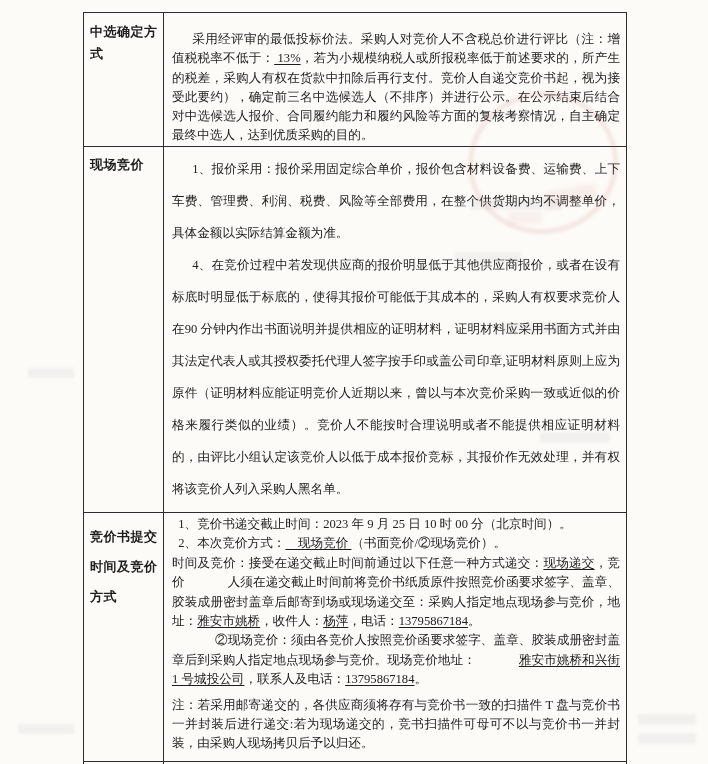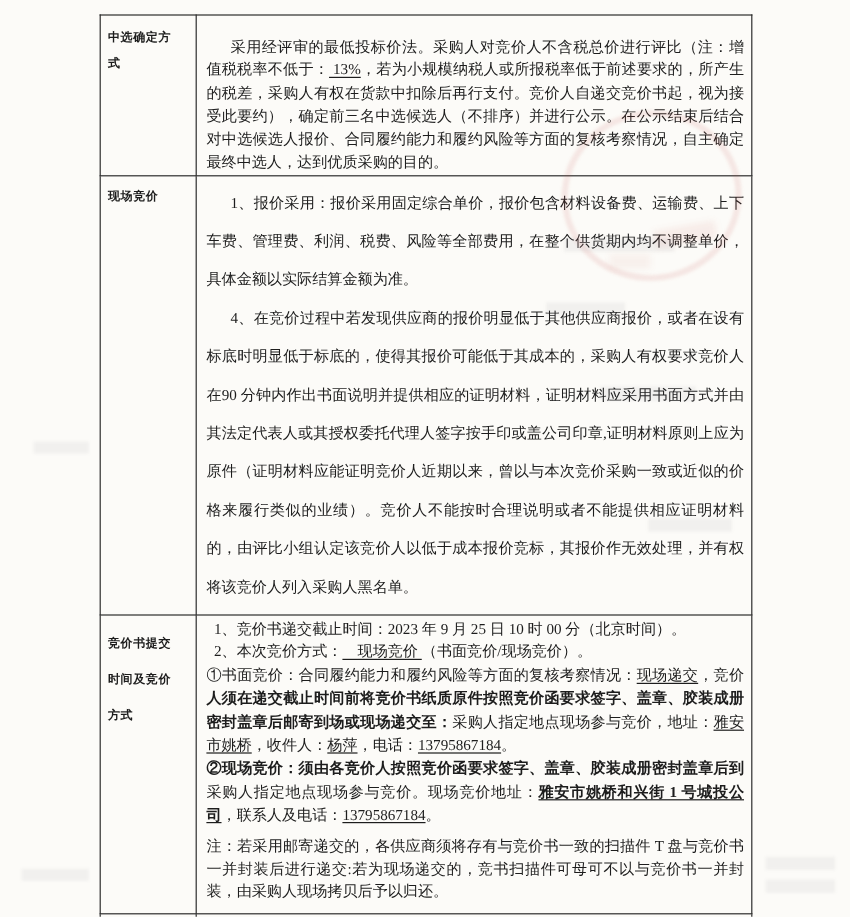--- a/index.html
+++ b/index.html
@@ -20,34 +20,34 @@
   }
   .doc-table td{
     border:1.5px solid #2d2d2d;
     vertical-align:top;
     overflow:hidden;
   }
   col.c-label{width:80px}
   col.c-content{width:463px}
   .label-cell{
     font-weight:700;
-    font-size:10px;
+    font-size:13px;
     line-height:22px;
     padding:7px 2px 0 6px;
     letter-spacing:0.5px;
   }
   .label-line{white-space:nowrap}
   .content-cell{
     font-size:12.6px;
     padding:1px 6px 0 8px;
     letter-spacing:0;
   }
   .para{margin:0;text-align:justify;}
   .u{text-decoration:underline;text-underline-offset:2px;text-decoration-thickness:1px;}
-  .b{font-weight:700;}
+  .b{font-weight:400;margin-left:43px;}
   
   .row-0 > td{height:116px}
   .row-0 .content-cell{line-height:19.3px;padding-top:17px}
   .row-0 .para{text-indent:1.6em}
   .row-0 .label-cell{padding-top:8px}
   
   .row-1 > td{height:358px}
   .row-1 .content-cell{line-height:32px;padding-top:6px}
   .row-1 .para{text-indent:1.6em}
   .row-1 .label-cell{padding-top:7px}
@@ -120,22 +120,22 @@
           </td>
         </tr>
         <tr class="row-2">
           <td class="label-cell">
             <div class="label-line">竞价书提交</div>
             <div class="label-line">时间及竞价</div>
             <div class="label-line">方式</div>
           </td>
           <td class="content-cell">
             <p class="para num"><span>1、竞价书递交截止时间：2023 年 9 月 25 日 10 时 00 分（北京时间）。</span></p>
-            <p class="para num"><span>2、本次竞价方式：</span><span class="u">　现场竞价 </span><span>（书面竞价/现场竞价）。</span></p>
-            <p class="para"><span>①书面竞价：合同履约能力和履约风险等方面的复核考察情况：</span><span class="u">现场递交</span><span>，竞价</span><span class="b">人须在递交截止时间前将竞价书纸质原件按照竞价函要求签字、盖章、胶装成册密封盖章后邮寄到场或现场递交至：</span><span>采购人指定地点现场参与竞价，地址：</span><span class="u">雅安市姚桥</span><span>，收件人：</span><span class="u">杨萍</span><span>，电话：</span><span class="u">13795867184</span><span>。</span></p>
+            <p class="para num"><span>2、本次竞价方式：</span><span class="u">　现场竞价 </span><span>（书面竞价/②现场竞价）。</span></p>
+            <p class="para"><span>时间及竞价：接受在递交截止时间前通过以下任意一种方式递交：</span><span class="u">现场递交</span><span>，竞价</span><span class="b">人须在递交截止时间前将竞价书纸质原件按照竞价函要求签字、盖章、胶装成册密封盖章后邮寄到场或现场递交至：</span><span>采购人指定地点现场参与竞价，地址：</span><span class="u">雅安市姚桥</span><span>，收件人：</span><span class="u">杨萍</span><span>，电话：</span><span class="u">13795867184</span><span>。</span></p>
             <p class="para"><span class="b">②现场竞价：须由各竞价人按照竞价函要求签字、盖章、胶装成册密封盖章后到</span><span>采购人指定地点现场参与竞价。现场竞价地址：</span><span class="u b">雅安市姚桥和兴街 1 号城投公司</span><span>，联系人及电话：</span><span class="u">13795867184</span><span>。</span></p>
             <p class="para note"><span>注：若采用邮寄递交的，各供应商须将存有与竞价书一致的扫描件 T 盘与竞价书一并封装后进行递交:若为现场递交的，竞书扫描件可母可不以与竞价书一并封装，由采购人现场拷贝后予以归还。</span></p>
           </td>
         </tr>
         <tr class="row-3">
           <td class="label-cell">
             <div class="label-line">付款方式</div>
           </td>
           <td class="content-cell">
             <p class="para"><span>双方在签订合同前共同协商确认。</span></p>

